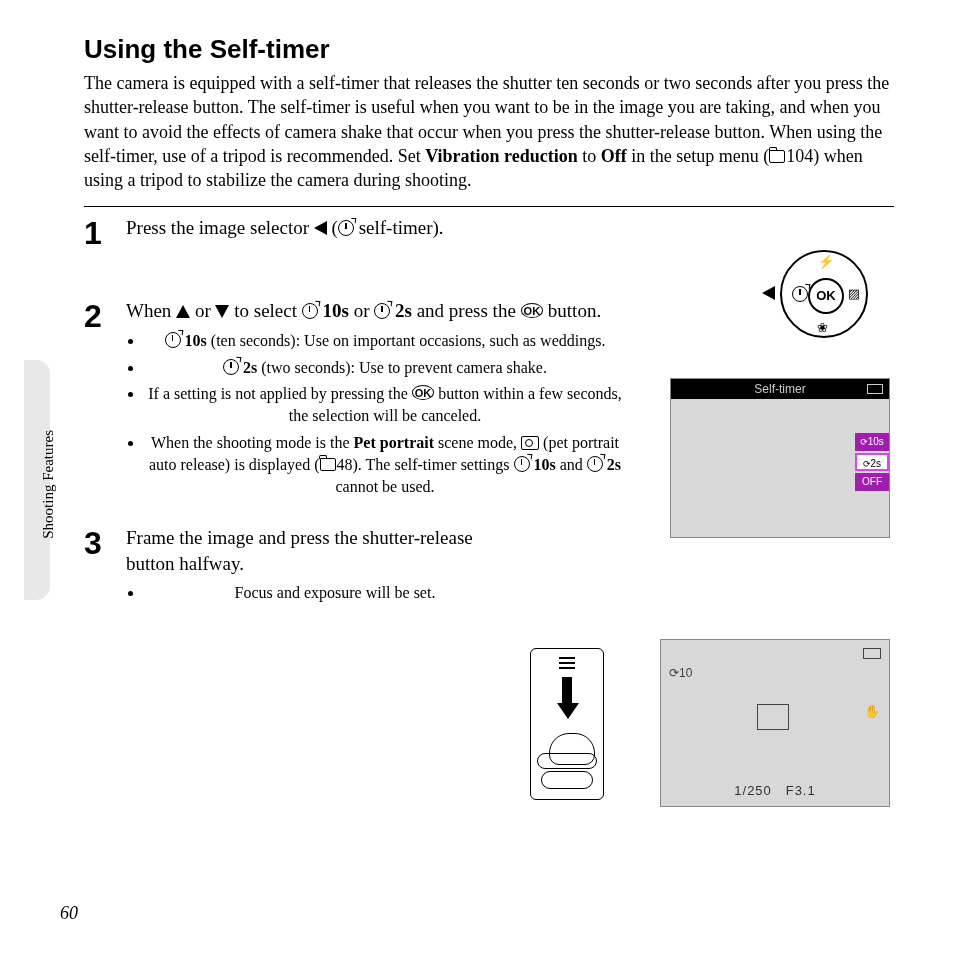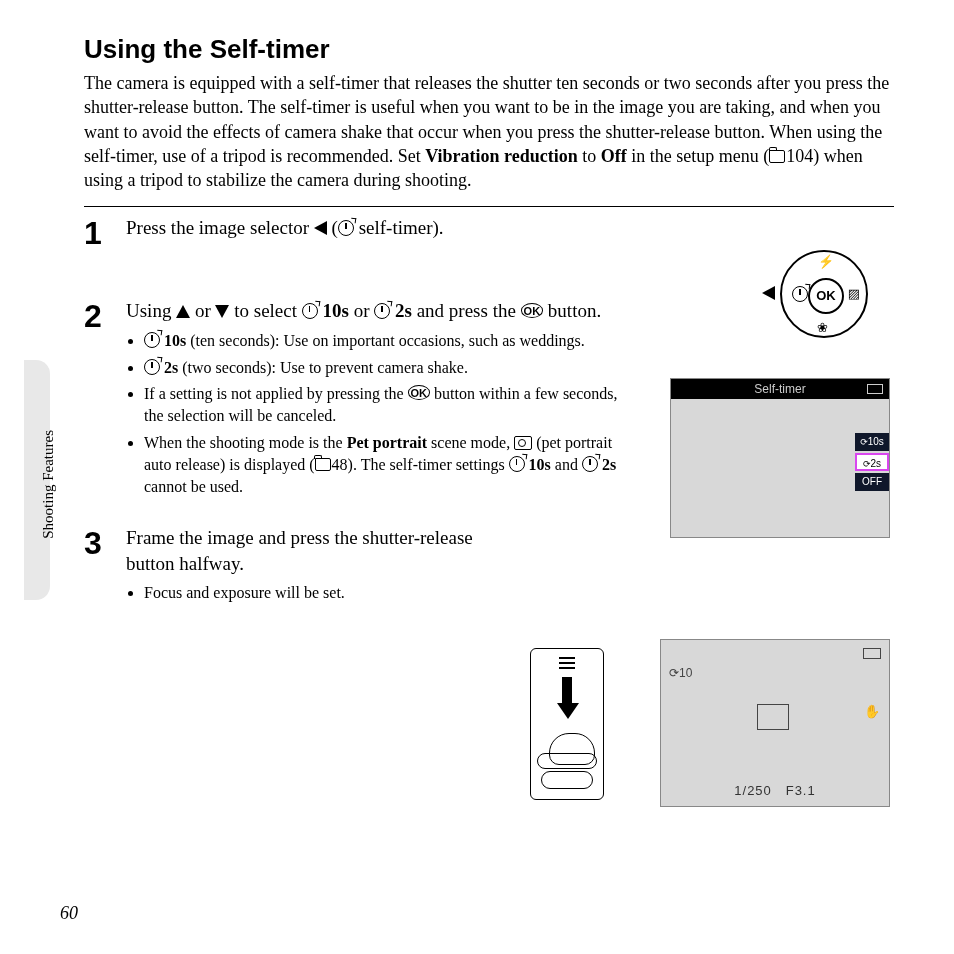--- a/index.html
+++ b/index.html
@@ -14,41 +14,41 @@
   .num{font-family:Arial,Helvetica,sans-serif;font-weight:bold;font-size:32px;width:42px;flex:none;}
   .stepbody{flex:1;}
   .lead{font-size:19px;line-height:1.35;}
   .tri-left{display:inline-block;width:0;height:0;border-top:7px solid transparent;border-bottom:7px solid transparent;border-right:13px solid #000;vertical-align:-1px;}
   .tri-up{display:inline-block;width:0;height:0;border-left:7px solid transparent;border-right:7px solid transparent;border-bottom:13px solid #000;vertical-align:-1px;}
   .tri-down{display:inline-block;width:0;height:0;border-left:7px solid transparent;border-right:7px solid transparent;border-top:13px solid #000;vertical-align:-1px;}
   .timer-icon{display:inline-block;width:14px;height:14px;border:1.6px solid #000;border-radius:50%;position:relative;vertical-align:-2px;}
   .timer-icon::before{content:"";position:absolute;left:6px;top:2px;width:1.6px;height:6px;background:#000;}
   .timer-icon::after{content:"";position:absolute;right:-3px;top:-3px;width:4px;height:4px;border-top:1.6px solid #000;border-right:1.6px solid #000;transform:rotate(8deg);}
   .ok-btn{display:inline-block;border:1.6px solid #000;border-radius:50%;font-family:Arial,sans-serif;font-size:11px;font-weight:bold;padding:1px 2px 0 2px;line-height:12px;vertical-align:2px;}
-  ul.sub{margin:6px 0 0 0;padding-left:18px;font-size:16px;line-height:1.4;}
+  ul.sub{margin:6px 0 0 0;padding-left:18px;font-size:16px;line-height:1.4;text-align:center;}
   ul.sub li{margin-bottom:4px;}
   .pet-icon{display:inline-block;width:16px;height:12px;border:1.4px solid #000;border-radius:2px;position:relative;vertical-align:-2px;}
   .pet-icon::before{content:"";position:absolute;left:3px;top:2px;width:6px;height:6px;border:1.2px solid #000;border-radius:50%;}
   .side-tab{position:absolute;left:24px;top:360px;width:26px;height:240px;background:#e8e8e8;border-radius:0 14px 14px 0;}
   .side-label{position:absolute;left:40px;top:430px;font-size:15px;writing-mode:vertical-rl;transform:rotate(180deg);}
   .pagenum{position:absolute;left:60px;bottom:30px;font-style:italic;font-size:18px;margin-top:40px;}
 
   
   .dial{position:absolute;right:86px;top:250px;width:88px;height:88px;}
   .dial .outer{position:absolute;inset:0;border:2px solid #000;border-radius:50%;}
   .dial .inner{position:absolute;left:28px;top:28px;width:32px;height:32px;border:2px solid #000;border-radius:50%;font-family:Arial,sans-serif;font-weight:bold;font-size:13px;text-align:center;line-height:32px;}
   .dial .arrow-left{position:absolute;left:-18px;top:36px;}
   .dial .glyph{position:absolute;font-size:13px;font-family:Arial,sans-serif;}
 
   
   .lcd2{position:absolute;right:64px;top:378px;width:218px;height:158px;background:#d8d8d8;border:1px solid #888;}
   .lcd2 .bar{position:absolute;left:0;right:0;top:0;height:20px;background:#000;color:#ccc;font-size:12px;text-align:center;line-height:20px;font-family:Arial,sans-serif;}
   .lcd2 .batt{position:absolute;right:6px;top:5px;width:14px;height:8px;border:1px solid #ccc;}
   .lcd2 .opts{position:absolute;right:0;top:54px;width:34px;}
-  .lcd2 .opt{height:18px;background:#0f172a;color:#fff;font-size:10px;font-family:Arial,sans-serif;text-align:center;line-height:18px;margin-bottom:2px;}
+  .lcd2 .opt{height:18px;background:#a21caf;color:#fff;font-size:10px;font-family:Arial,sans-serif;text-align:center;line-height:18px;margin-bottom:2px;}
   .lcd2 .opt.sel{background:#fff;color:#000;border:2px solid #d946ef;box-sizing:border-box;}
 
   
   .shutter{position:absolute;left:530px;top:648px;width:72px;height:150px;border:1.5px solid #000;border-radius:6px;}
   .shutter .lines{position:absolute;top:8px;left:28px;}
   .shutter .lines div{width:16px;height:2px;background:#000;margin-bottom:3px;}
   .shutter .arrow{position:absolute;top:28px;left:26px;}
   .shutter .arrow .stem{width:10px;height:26px;background:#000;margin-left:5px;}
   .shutter .arrow .head{width:0;height:0;border-left:11px solid transparent;border-right:11px solid transparent;border-top:16px solid #000;}
   .shutter .btn{position:absolute;bottom:10px;left:10px;right:10px;height:16px;border:1.5px solid #000;border-radius:10px;}
@@ -95,21 +95,21 @@
     <span class="glyph" style="left:12px;top:36px;"><span class="timer-icon"></span></span>
     <span class="glyph" style="left:38px;top:4px;">⚡</span>
     <span class="glyph" style="right:8px;top:36px;">▨</span>
     <span class="glyph" style="left:37px;bottom:3px;">❀</span>
   </div>
 
   <div class="step" style="margin-top:46px;">
     <div class="num">2</div>
     <div class="stepbody step2-textcol">
       <div class="lead">
-        <span>Using </span><span class="tri-up"></span><span> or </span><span class="tri-down"></span><span> to select </span><span class="timer-icon"></span> <b>10s</b><span> or </span><span class="timer-icon"></span> <b>2s</b><span> and press the </span><span class="ok-btn">OK</span><span> button.</span>
+        <span>When </span><span class="tri-up"></span><span> or </span><span class="tri-down"></span><span> to select </span><span class="timer-icon"></span> <b>10s</b><span> or </span><span class="timer-icon"></span> <b>2s</b><span> and press the </span><span class="ok-btn">OK</span><span> button.</span>
       </div>
       <ul class="sub">
         <li><span class="timer-icon"></span> <b>10s</b><span> (ten seconds): Use on important occasions, such as weddings.</span></li>
         <li><span class="timer-icon"></span> <b>2s</b><span> (two seconds): Use to prevent camera shake.</span></li>
         <li><span>If a setting is not applied by pressing the </span><span class="ok-btn">OK</span><span> button within a few seconds, the selection will be canceled.</span></li>
         <li style="max-width:720px;"><span>When the shooting mode is the </span><b>Pet portrait</b><span> scene mode, </span><span class="pet-icon"></span><span> (pet portrait auto release) is displayed (</span><span class="ref-icon"></span><span>48</span><span>). The self-timer settings </span><span class="timer-icon"></span> <b>10s</b><span> and </span><span class="timer-icon"></span> <b>2s</b><span> cannot be used.</span></li>
       </ul>
     </div>
   </div>
   <div class="lcd2">

